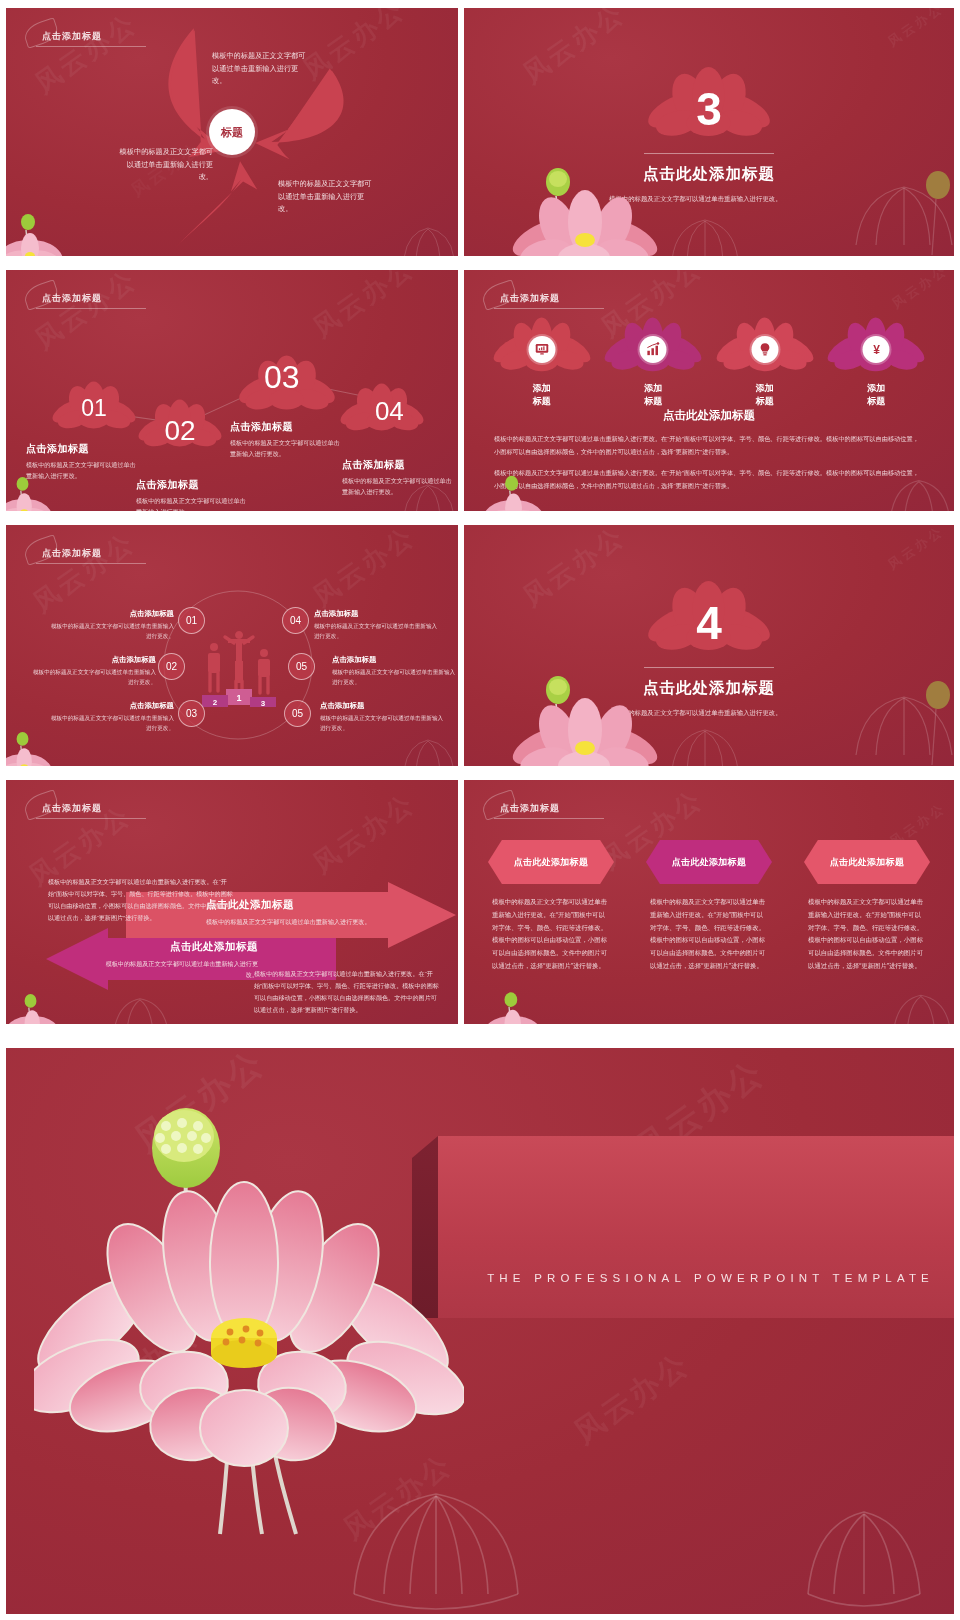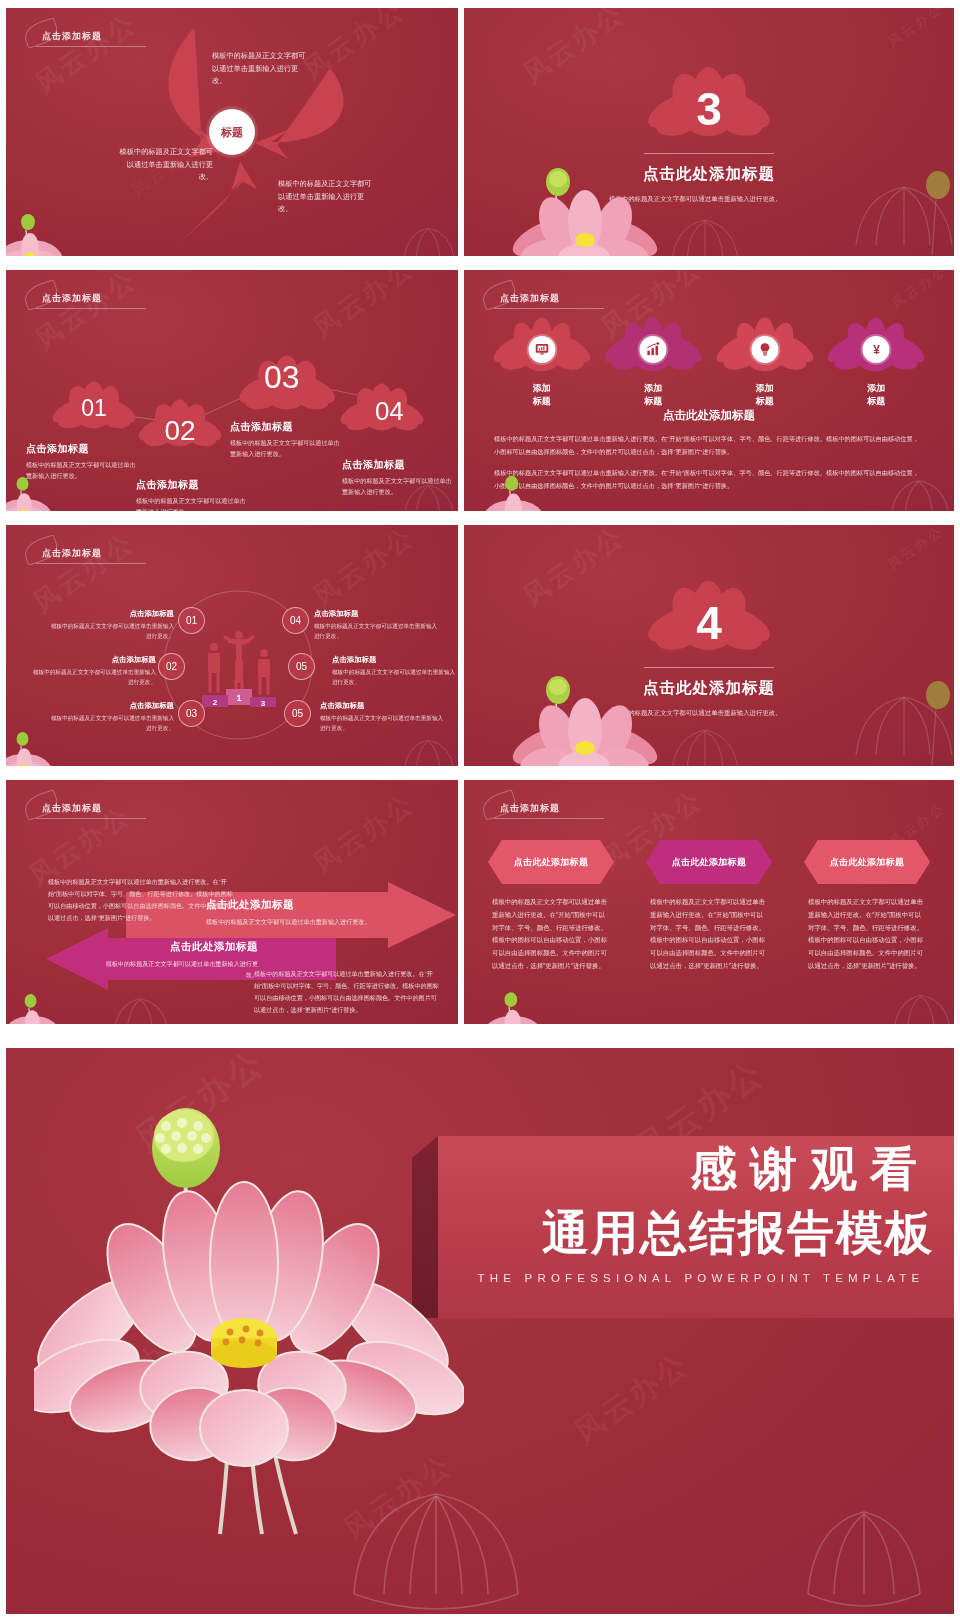--- a/index.html
+++ b/index.html
@@ -174,21 +174,21 @@
     text-align: right; padding-right: 8px; line-height: 1.05;
   }
   .thx-sub {
     position: absolute; left: 462px; top: 160px; width: 470px;
     color: #fff; font-size: 47px; font-weight: 700; letter-spacing: 2px;
     text-align: right; padding-right: 4px; line-height: 1.05;
   }
   .thx-en {
     position: absolute; left: 462px; top: 224px; width: 470px;
     color: #f6e2e5; font-size: 11.5px; letter-spacing: 5.2px;
-    text-align: center; padding-right: 4px;
+    text-align: right; padding-right: 4px;
   }
   .big-lotus { position: absolute; left: 28px; top: 28px; }
   .big-outline { position: absolute; opacity: .45; }
 </style>
 </head>
 <body>
 
 <div class="page">
 
   <div class="grid">
@@ -835,22 +835,20 @@
 
   <div class="slide big">
     <div class="wm" style="left:120px;top:30px;font-size:34px">风云办公</div>
     <div class="wm" style="left:620px;top:40px;font-size:34px">风云办公</div>
     <div class="wm" style="left:70px;top:300px;font-size:30px">风云办公</div>
     <div class="wm" style="left:560px;top:330px;font-size:30px">风云办公</div>
     <div class="wm" style="left:330px;top:430px;font-size:28px">风云办公</div>
 
     <div class="thanks-band"></div>
 
-    <div class="thx-top">感谢观看</div>
-    <div class="thx-sub">通用总结报告模板</div>
     <div class="thx-en">THE PROFESSIONAL POWERPOINT TEMPLATE</div>
 
     <svg class="big-lotus" width="430" height="460" viewBox="0 0 430 460">
       <defs>
         <linearGradient id="petalA" x1="0" y1="0" x2="0" y2="1">
           <stop offset="0%" stop-color="#e57a94"></stop>
           <stop offset="100%" stop-color="#f7cdd8"></stop>
         </linearGradient>
         <linearGradient id="petalB" x1="0" y1="0" x2="1" y2="1">
           <stop offset="0%" stop-color="#f1a7bc"></stop>

